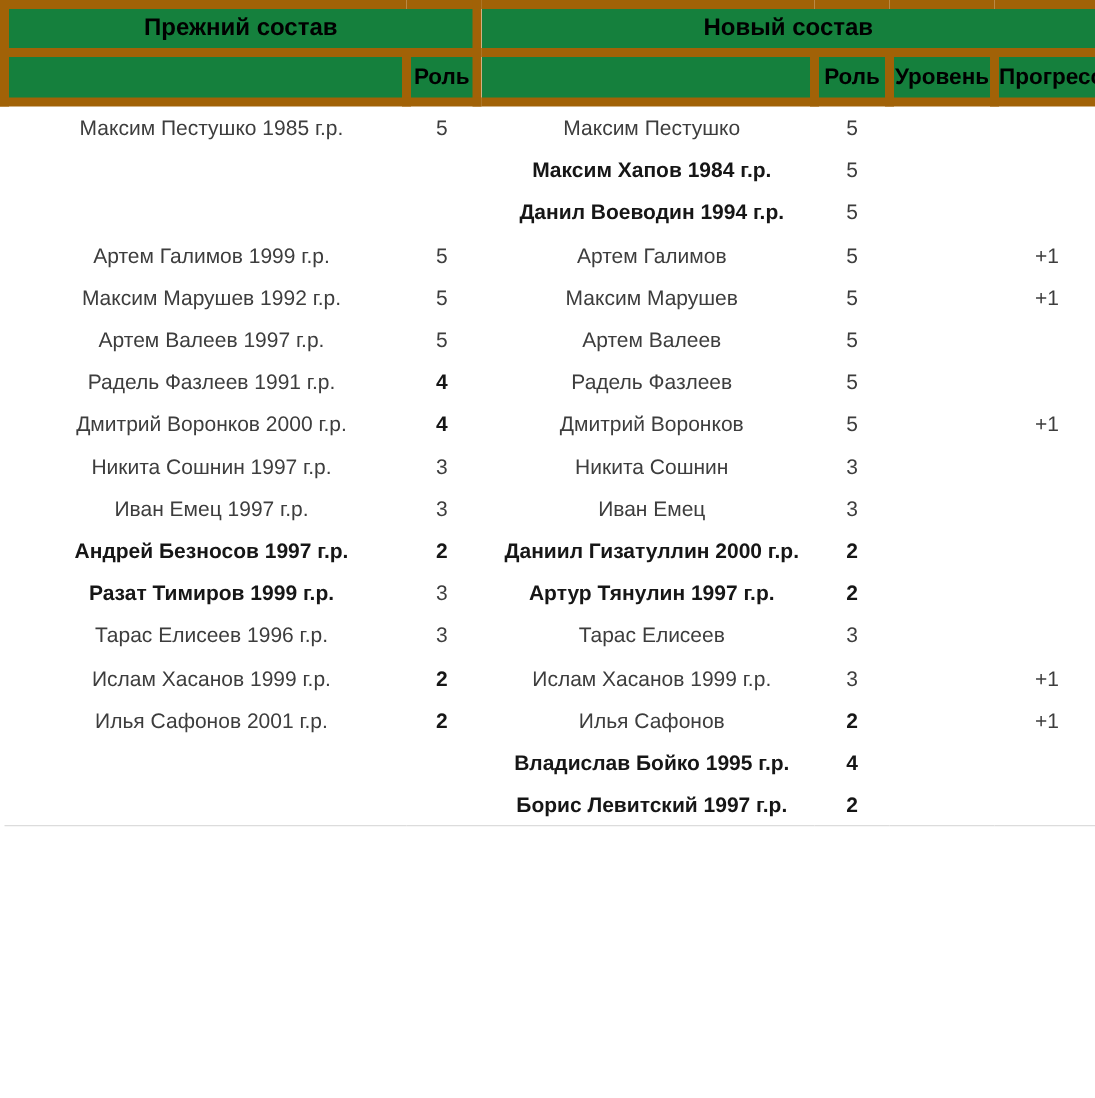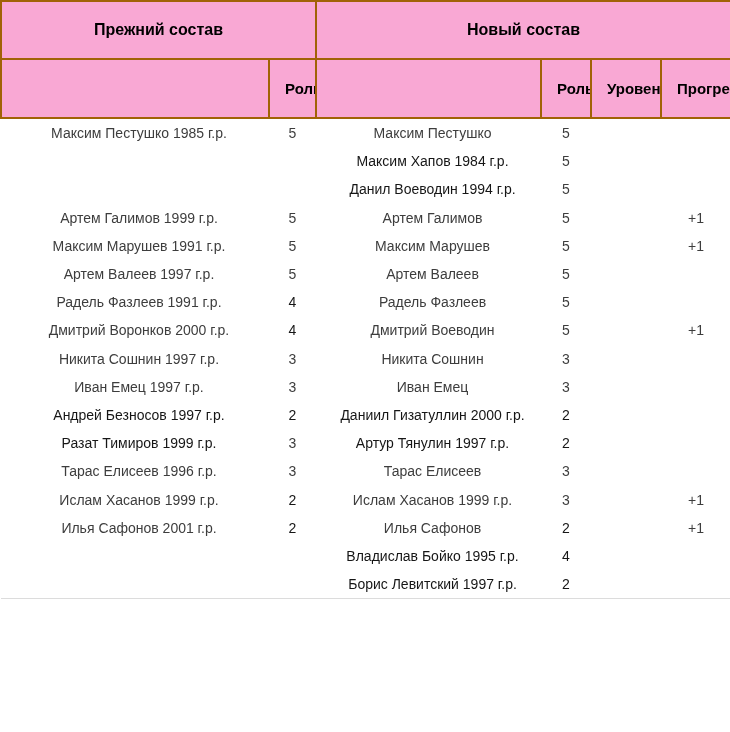--- a/index.html
+++ b/index.html
@@ -5,44 +5,44 @@
   html, body { margin: 0; padding: 0; background: #ffffff; }
   .page { width: 730px; }
   table.roster {
     width: 730px;
     border-collapse: collapse;
     table-layout: fixed;
     font-family: "Liberation Sans", sans-serif;
     border-bottom: 1px solid #dcdcdc;
   }
   thead th {
-    background: #f9a8d4;
-    border: 2px solid #a16207;
+    background: #15803d;
+    border: 6px solid #a16207;
     font-weight: 700;
     color: #000000;
     text-align: center;
-    padding: 15px;
+    padding: 0;
     overflow: hidden;
     white-space: nowrap;
   }
   tr.title-row th { font-size: 16px; height: 26px; }
   tr.sub-row th   { font-size: 15px; height: 27px; margin-left: 40px; }
   tbody td {
     border: none;
     height: 28.2px;
     font-size: 14px;
     color: #3d3d3d;
     padding: 0;
     vertical-align: middle;
     overflow: hidden;
     white-space: nowrap;
   }
   td.name { text-align: center; padding-left: 8px; }
   td.num  { text-align: center; }
-  .bold   { font-weight: 400; color: #161616; }
+  .bold   { font-weight: 700; color: #161616; }
 </style>
 </head>
 <body>
 
 <div class="page">
   <table class="roster">
     <colgroup>
       <col style="width:268px">
       <col style="width:47px">
       <col style="width:225px">
@@ -91,21 +91,21 @@
   </tr>
         <tr>
     <td class="name">Артем Галимов 1999 г.р.</td>
     <td class="num">5</td>
     <td class="name">Артем Галимов</td>
     <td class="num">5</td>
     <td class="num"></td>
     <td class="num">+1</td>
   </tr>
         <tr>
-    <td class="name">Максим Марушев 1991 г.р.</td>
+    <td class="name">Максим Марушев 1992 г.р.</td>
     <td class="num">5</td>
     <td class="name">Максим Марушев</td>
     <td class="num">5</td>
     <td class="num"></td>
     <td class="num">+1</td>
   </tr>
         <tr>
     <td class="name">Артем Валеев 1997 г.р.</td>
     <td class="num">5</td>
     <td class="name">Артем Валеев</td>
@@ -117,21 +117,21 @@
     <td class="name">Радель Фазлеев 1991 г.р.</td>
     <td class="num bold">4</td>
     <td class="name">Радель Фазлеев</td>
     <td class="num">5</td>
     <td class="num"></td>
     <td class="num"></td>
   </tr>
         <tr>
     <td class="name">Дмитрий Воронков 2000 г.р.</td>
     <td class="num bold">4</td>
-    <td class="name">Дмитрий Воеводин</td>
+    <td class="name">Дмитрий Воронков</td>
     <td class="num">5</td>
     <td class="num"></td>
     <td class="num">+1</td>
   </tr>
         <tr>
     <td class="name">Никита Сошнин 1997 г.р.</td>
     <td class="num">3</td>
     <td class="name">Никита Сошнин</td>
     <td class="num">3</td>
     <td class="num"></td>

